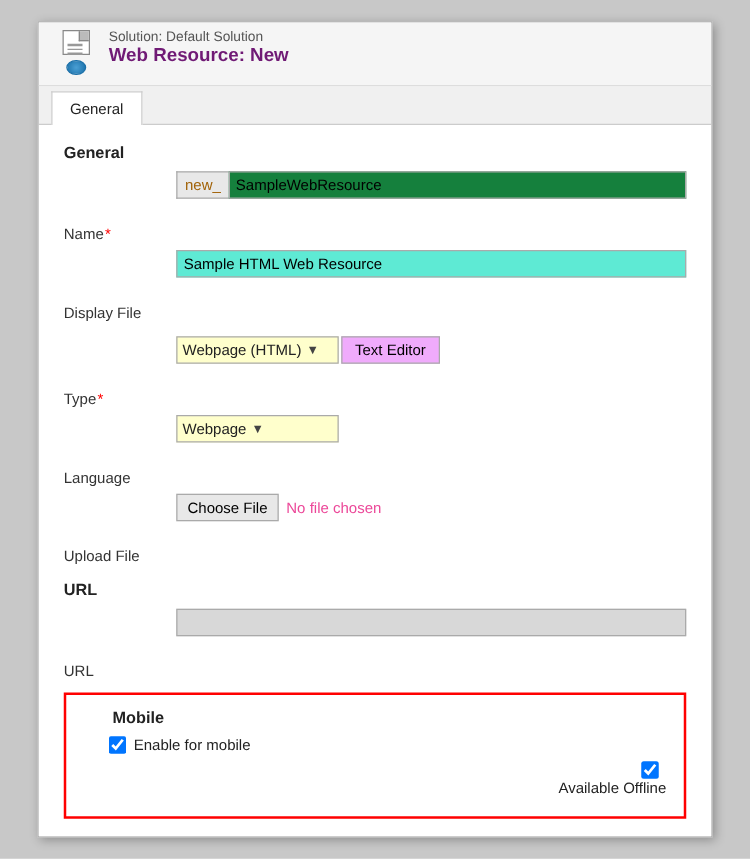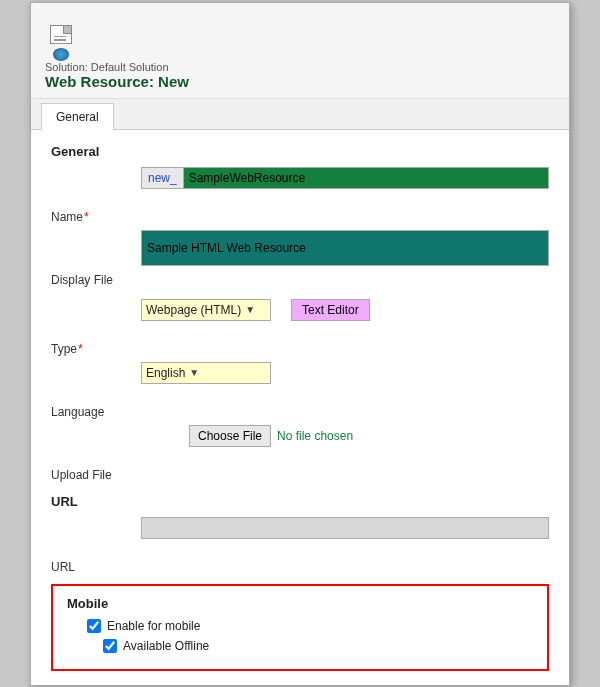--- a/index.html
+++ b/index.html
@@ -14,25 +14,24 @@
       color: #222;
     }
     .window {
       background: #f5f5f5;
       width: 540px;
       border: 1px solid #aaa;
       box-shadow: 2px 2px 8px rgba(0,0,0,0.3);
     }
     .window-header {
       background: #f5f5f5;
-      padding: 22px 14px 8px 14px;
+      padding: 6px 14px 8px 14px;
       display: flex;
       align-items: flex-start;
       border-bottom: 1px solid #ddd;
-      flex-direction: column;
     }
     .header-icon {
       width: 32px;
       height: 36px;
       margin-right: 10px;
       flex-shrink: 0;
       display: flex;
       flex-direction: column;
       align-items: center;
       justify-content: center;
@@ -79,21 +78,21 @@
       display: flex;
       flex-direction: column;
     }
     .header-solution {
       font-size: 11px;
       color: #555;
     }
     .header-title {
       font-size: 15px;
       font-weight: bold;
-      color: #14532d;
+      color: #701a75;
     }
     .tabs {
       background: #f0f0f0;
       border-bottom: 1px solid #ccc;
       display: flex;
       padding: 0 10px;
     }
     .tab {
       padding: 6px 14px;
       border: 1px solid transparent;
@@ -147,37 +146,37 @@
       flex: 1;
     }
     .prefix-box {
       background: #e8e8e8;
       border: 1px solid #aaa;
       border-right: none;
       padding: 2px 6px;
       font-size: 12px;
       height: 22px;
       line-height: 16px;
-      color: #1d4ed8;
+      color: #a16207;
     }
     .text-input {
       background: #15803d;
       border: 1px solid #aaa;
       padding: 2px 5px;
       font-size: 12px;
       height: 22px;
       outline: none;
       flex: 1;
     }
     .text-input-full {
-      background: #0f766e;
+      background: #5eead4;
       border: 1px solid #aaa;
       padding: 2px 5px;
       font-size: 12px;
-      height: 36px;
+      height: 22px;
       outline: none;
       width: 100%;
     }
     .textarea-input {
       background: white;
       border: 1px solid #aaa;
       padding: 4px;
       font-size: 12px;
       width: 100%;
       height: 80px;
@@ -186,21 +185,21 @@
     }
     .field-container {
       flex: 1;
     }
     .section-divider {
       margin: 12px 0 8px 0;
     }
     .select-group {
       display: flex;
       align-items: center;
-      gap: 20px;
+      gap: 2px;
     }
     .select-box {
       background: #ffffcc;
       border: 1px solid #aaa;
       padding: 2px 4px;
       font-size: 12px;
       height: 22px;
       display: flex;
       align-items: center;
       gap: 4px;
@@ -224,44 +223,44 @@
     .choose-file-btn {
       background: #e8e8e8;
       border: 1px solid #aaa;
       padding: 2px 8px;
       font-size: 12px;
       height: 22px;
       cursor: pointer;
       display: flex;
       align-items: center;
       white-space: nowrap;
-      margin-left: 48px;
     }
     .no-file-text {
       font-size: 12px;
-      color: #15803d;
+      color: #ec4899;
       margin-left: 6px;
     }
     .url-input {
       background: #d8d8d8;
       border: 1px solid #aaa;
       padding: 2px 5px;
       font-size: 12px;
       height: 22px;
       width: 100%;
     }
     .mobile-section {
       border: 2px solid red;
       padding: 10px 14px;
       margin-top: 10px;
     }
     .mobile-title {
       font-weight: bold;
       font-size: 13px;
       margin-bottom: 8px;
+      margin-left: 23px;
     }
     .checkbox-row {
       display: flex;
       align-items: flex-end;
       margin-bottom: 6px;
       padding-left: 20px;
     }
     .checkbox-row input[type="checkbox"] {
       margin-right: 6px;
       width: 14px;
@@ -333,21 +332,21 @@
           <span>Webpage (HTML)</span>
           <span class="select-arrow">▼</span>
         </div>
         <button class="text-editor-btn">Text Editor</button>
       </div>
     </div>
 
     <div class="form-row">
       <div class="form-label">Language</div>
       <div class="select-box">
-        <span>English</span>
+        <span>Webpage</span>
         <span class="select-arrow">▼</span>
       </div>
     </div>
 
     <div class="form-row">
       <div class="form-label">Upload File</div>
       <div style="display:flex;align-items:center;">
         <button class="choose-file-btn">Choose File</button>
         <span class="no-file-text">No file chosen</span>
       </div>
@@ -362,20 +361,20 @@
         <div class="url-input"></div>
       </div>
     </div>
 
     <div class="mobile-section">
       <div class="mobile-title">Mobile</div>
       <div class="checkbox-row">
         <input type="checkbox" id="enable-mobile" checked="" style="">
         <label for="enable-mobile" class="checkbox-label">Enable for mobile</label>
       </div>
-      <div class="checkbox-row" style="padding-left:36px;">
+      <div class="checkbox-row" style="padding-left:36px;flex-direction:column;">
         <input type="checkbox" id="available-offline" checked="" style="">
         <label for="available-offline" class="checkbox-label">Available Offline</label>
       </div>
     </div>
 
   </div>
 </div>
 
 </body></html>

